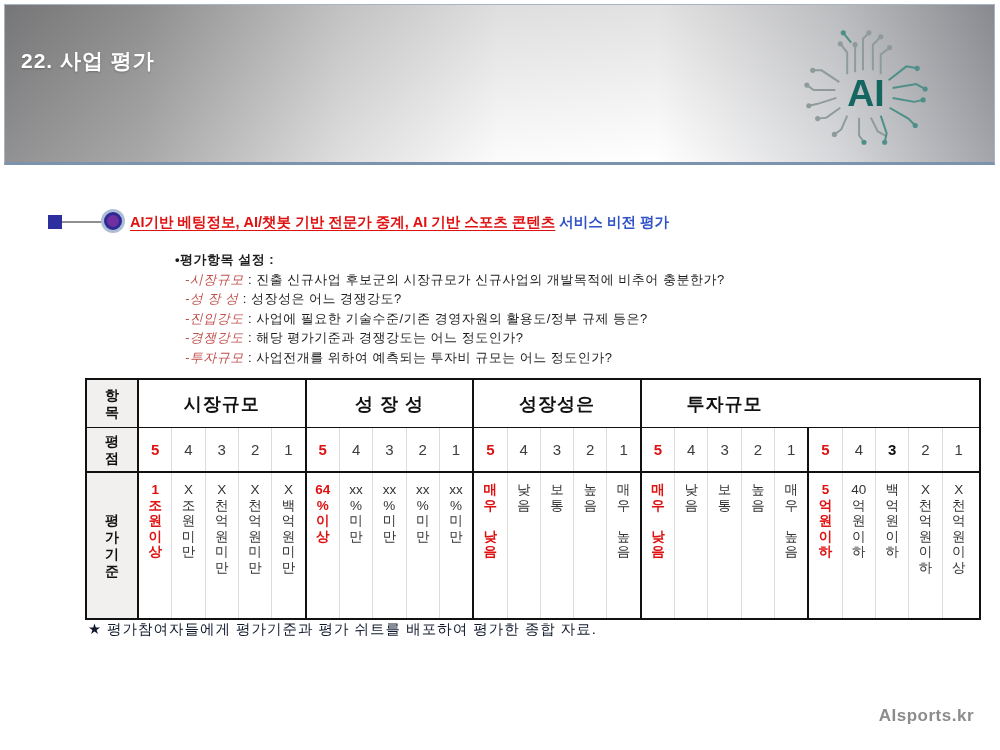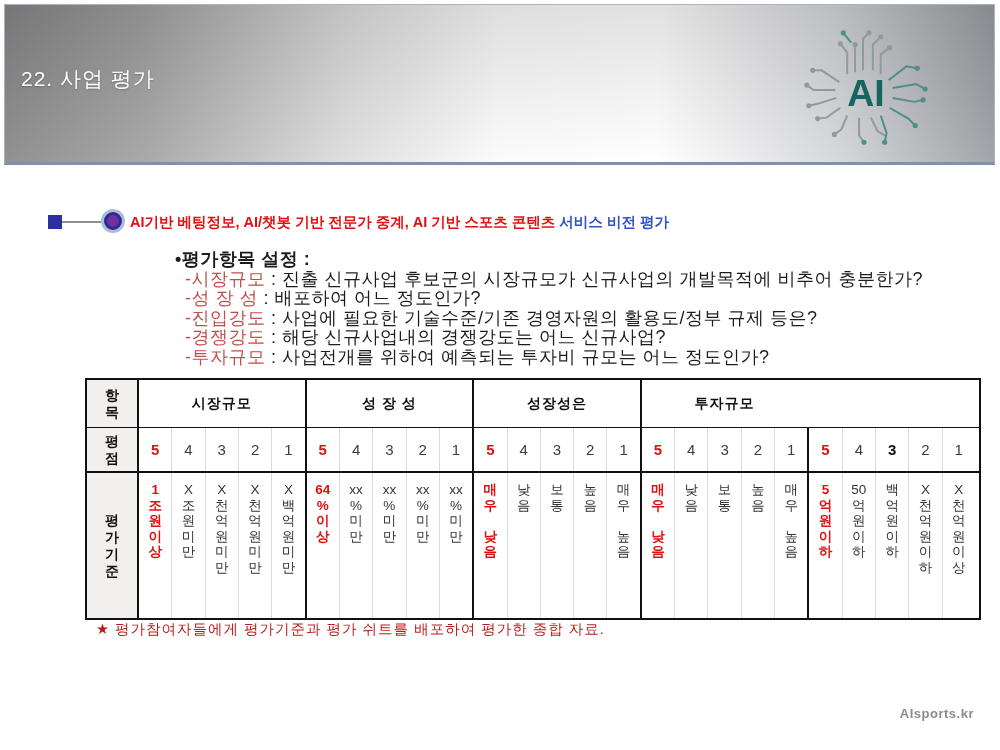--- a/index.html
+++ b/index.html
@@ -10,71 +10,71 @@
   }
   
   .hdr{
     position:absolute;left:4px;top:4px;width:989px;height:157px;
     border:1px solid #a6b4c6;border-bottom:3px solid #7d93ad;
     background-image:
       linear-gradient(to bottom, rgba(70,70,70,0.16), rgba(255,255,255,0.14)),
       linear-gradient(to right,#7f7f81 0%,#9b9b9b 14%,#d9d9d9 34%,#fbfbfb 50%,#ffffff 66%,#d2d3d6 84%,#94969c 100%);
   }
   .hdr-title{
-    position:absolute;left:16px;top:60px;
-    font-size:21px;font-weight:normal;color:#ffffff;letter-spacing:1px;
+    position:absolute;left:16px;top:42px;
+    font-size:21px;font-weight:bold;color:#ffffff;letter-spacing:1px;
     text-shadow:0 1px 2px rgba(0,0,0,0.25);
   }
   .ai-logo{position:absolute;right:52px;top:18px;}
   
   .lead{position:absolute;left:0;top:212px;width:1000px;height:26px;}
   .lead-square{position:absolute;left:48px;top:3px;width:14px;height:14px;background:#2e2f9e;}
   .lead-line{position:absolute;left:62px;top:9px;width:46px;height:0;border-top:2px solid #8f8f8f;}
   .lead-dot{
     position:absolute;left:104px;top:0px;width:12px;height:12px;border-radius:50%;
     background:#7030a0;border:3px solid #2b2b96;box-shadow:0 0 0 3px #aebdd6;
   }
   .lead-text{position:absolute;left:130px;top:1px;font-size:14.5px;font-weight:bold;white-space:nowrap;}
-  .lead-text .red{color:#e01111;text-underline-offset:3px;}
+  .lead-text .red{color:#e01111;text-decoration:underline;text-underline-offset:3px;}
   .lead-text .blue{color:#2f52c8;text-underline-offset:3px;}
   
-  .crit{position:absolute;left:175px;top:250px;font-size:18px;line-height:19.6px;color:#1c1c1c;}
+  .crit{position:absolute;left:175px;top:250px;font-size:13px;line-height:19.6px;color:#1c1c1c;}
   .crit .intro{font-weight:bold;letter-spacing:0.5px;}
   .crit .item{padding-left:10px;white-space:nowrap;}
-  .crit .term{color:#c0504d;letter-spacing:0.5px;}
+  .crit .term{color:#c0504d;letter-spacing:0.5px;font-style:italic;}
   .crit .desc{color:#1c1c1c;letter-spacing:0.5px;}
   
   .tbl{position:absolute;left:85px;top:378px;width:892px;border:2px solid #111;background:#fff;}
   .trow{display:flex;box-sizing:border-box;}
   .trow *{box-sizing:border-box;}
   .r1{height:47px;}
   .r2{height:44px;border-top:1px solid #111;}
   .r3{height:147px;border-top:2px solid #111;}
   .lbl{
     width:50px;flex:none;background:#f1f0ee;display:flex;align-items:center;justify-content:center;
     font-weight:bold;font-size:14px;line-height:17px;white-space:pre-line;text-align:center;color:#111;
   }
   .hcell{
     width:167.6px;flex:none;border-left:2px solid #111;display:flex;align-items:center;justify-content:center;
-    font-weight:bold;font-size:14px;color:#111;letter-spacing:1px;
+    font-weight:bold;font-size:18px;color:#111;letter-spacing:1px;
   }
   .grp{width:167.6px;flex:none;border-left:2px solid #111;display:flex;}
   .grp>div{flex:1;border-left:1px solid #dcdcd8;display:flex;align-items:center;justify-content:center;}
   .grp>div:first-child{border-left:none;}
   .r2 .grp>div{font-size:15px;color:#3c3c3c;}
   .r2 .grp>div.first{color:#e01111;font-weight:bold;}
   .r2 .grp>div.bold3{color:#111;font-weight:bold;}
   .r3 .grp>div{
     align-items:flex-start;padding-top:9px;font-size:13.5px;line-height:15.5px;
     white-space:pre-line;text-align:center;color:#333;
   }
   .r3 .grp>div.first{color:#e01111;font-weight:bold;}
   
-  .footnote{position:absolute;left:96px;top:620px;font-size:14.5px;color:#b91c1c;letter-spacing:1px;}
-  .watermark{position:absolute;right:26px;top:706px;font-size:13px;font-weight:bold;color:#8c8c8c;letter-spacing:0.5px;}
+  .footnote{position:absolute;left:88px;top:620px;font-size:14.5px;color:#0f172a;letter-spacing:1px;}
+  .watermark{position:absolute;right:26px;top:706px;font-size:17px;font-weight:bold;color:#8c8c8c;letter-spacing:0.5px;}
 </style>
 </head>
 <body>
 
 <div class="hdr">
   <div class="hdr-title">22. 사업 평가</div>
   <div class="ai-logo">
     <svg width="158" height="138" viewBox="0 0 160 140">
       <g fill="none" stroke="#8f9b9b" stroke-width="2">
         <path d="M64,52 L64,30 l-7,-9"></path>
@@ -127,23 +127,23 @@
 <div class="lead">
   <div class="lead-square"></div>
   <div class="lead-line"></div>
   <div class="lead-dot"></div>
   <div class="lead-text"><span class="red">AI기반 베팅정보,  AI/챗봇 기반 전문가 중계, AI 기반 스포츠 콘텐츠</span><span class="blue"> 서비스 비전 평가</span></div>
 </div>
 
 <div class="crit">
   <div class="intro">•평가항목 설정 :</div>
   <div class="item"><span class="term">-시장규모</span><span class="desc"> : 진출 신규사업 후보군의 시장규모가 신규사업의 개발목적에 비추어 충분한가?</span></div>
-  <div class="item"><span class="term">-성 장 성</span><span class="desc"> : 배포하여 어느 정도인가?</span></div>
+  <div class="item"><span class="term">-성 장 성</span><span class="desc"> : 성장성은 어느 경쟁강도?</span></div>
   <div class="item"><span class="term">-진입강도</span><span class="desc"> : 사업에 필요한 기술수준/기존 경영자원의 활용도/정부 규제 등은?</span></div>
-  <div class="item"><span class="term">-경쟁강도</span><span class="desc"> : 해당 신규사업내의 경쟁강도는 어느 신규사업?</span></div>
+  <div class="item"><span class="term">-경쟁강도</span><span class="desc"> : 해당 평가기준과 경쟁강도는 어느 정도인가?</span></div>
   <div class="item"><span class="term">-투자규모</span><span class="desc"> : 사업전개를 위하여 예측되는 투자비 규모는 어느 정도인가?</span></div>
 </div>
 
 <div class="tbl">
   <div class="trow r1">
     <div class="lbl">항
 목</div>
     <div class="hcell">시장규모</div>
     <div class="hcell">성 장 성</div>
     <div class="hcell">성장성은</div>
@@ -280,21 +280,21 @@
 
 높
 음</div>
     </div>
     <div class="grp">
       <div class="first">5
 억
 원
 이
 하</div>
-      <div>50
+      <div>40
 억
 원
 이
 하</div>
       <div>백
 억
 원
 이
 하</div>
       <div>X

